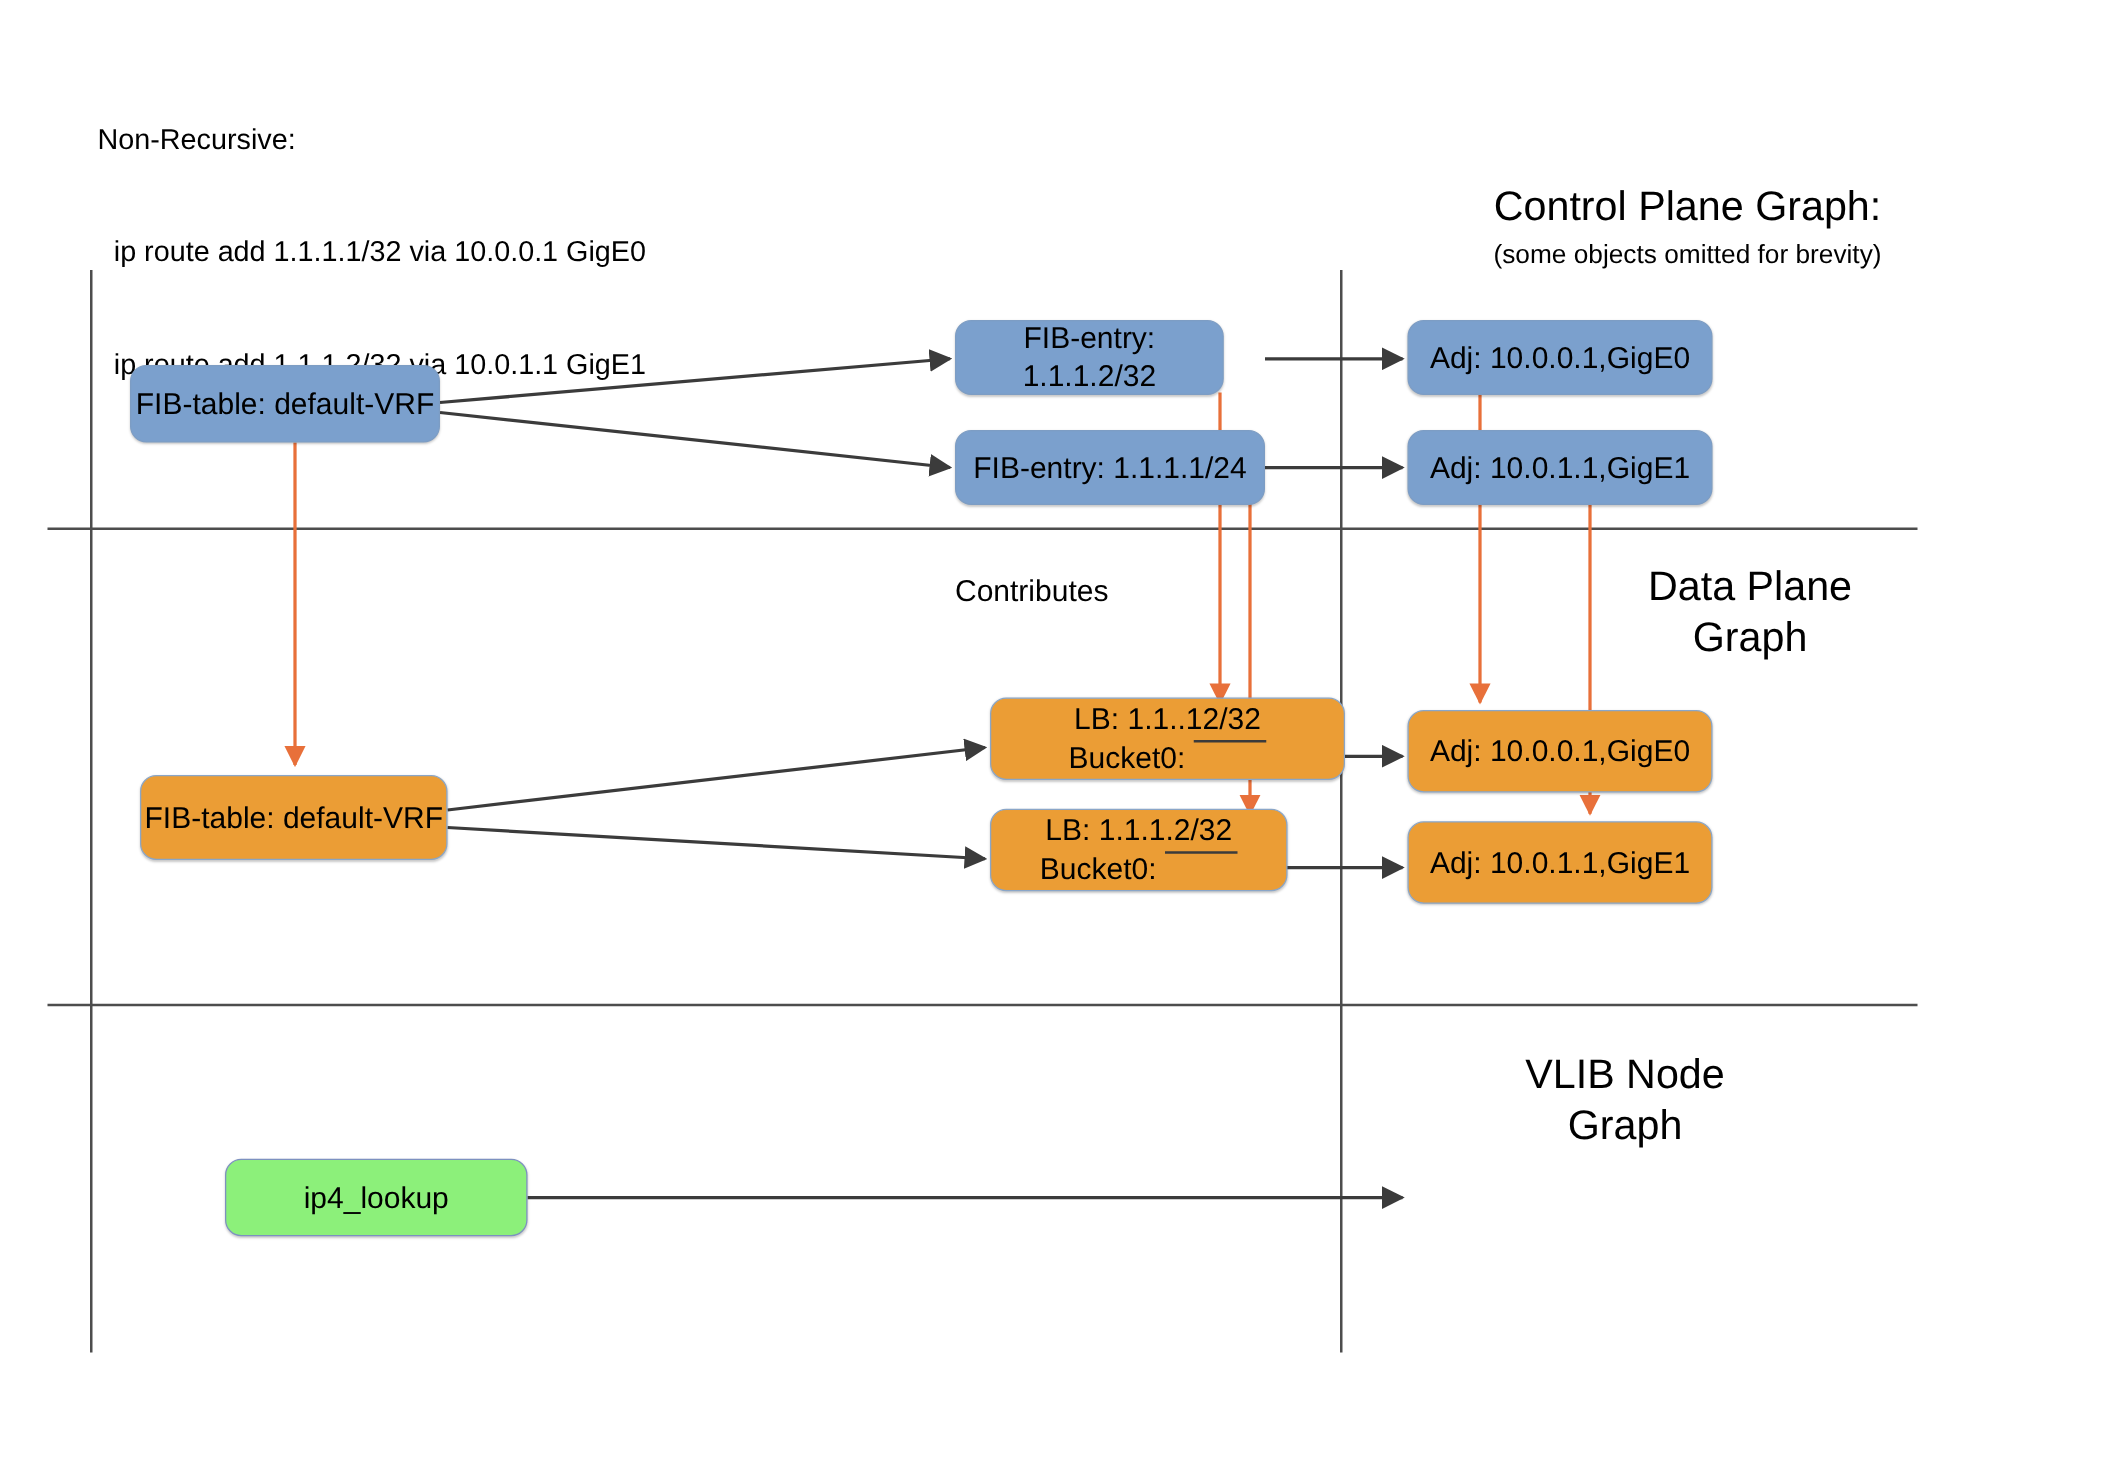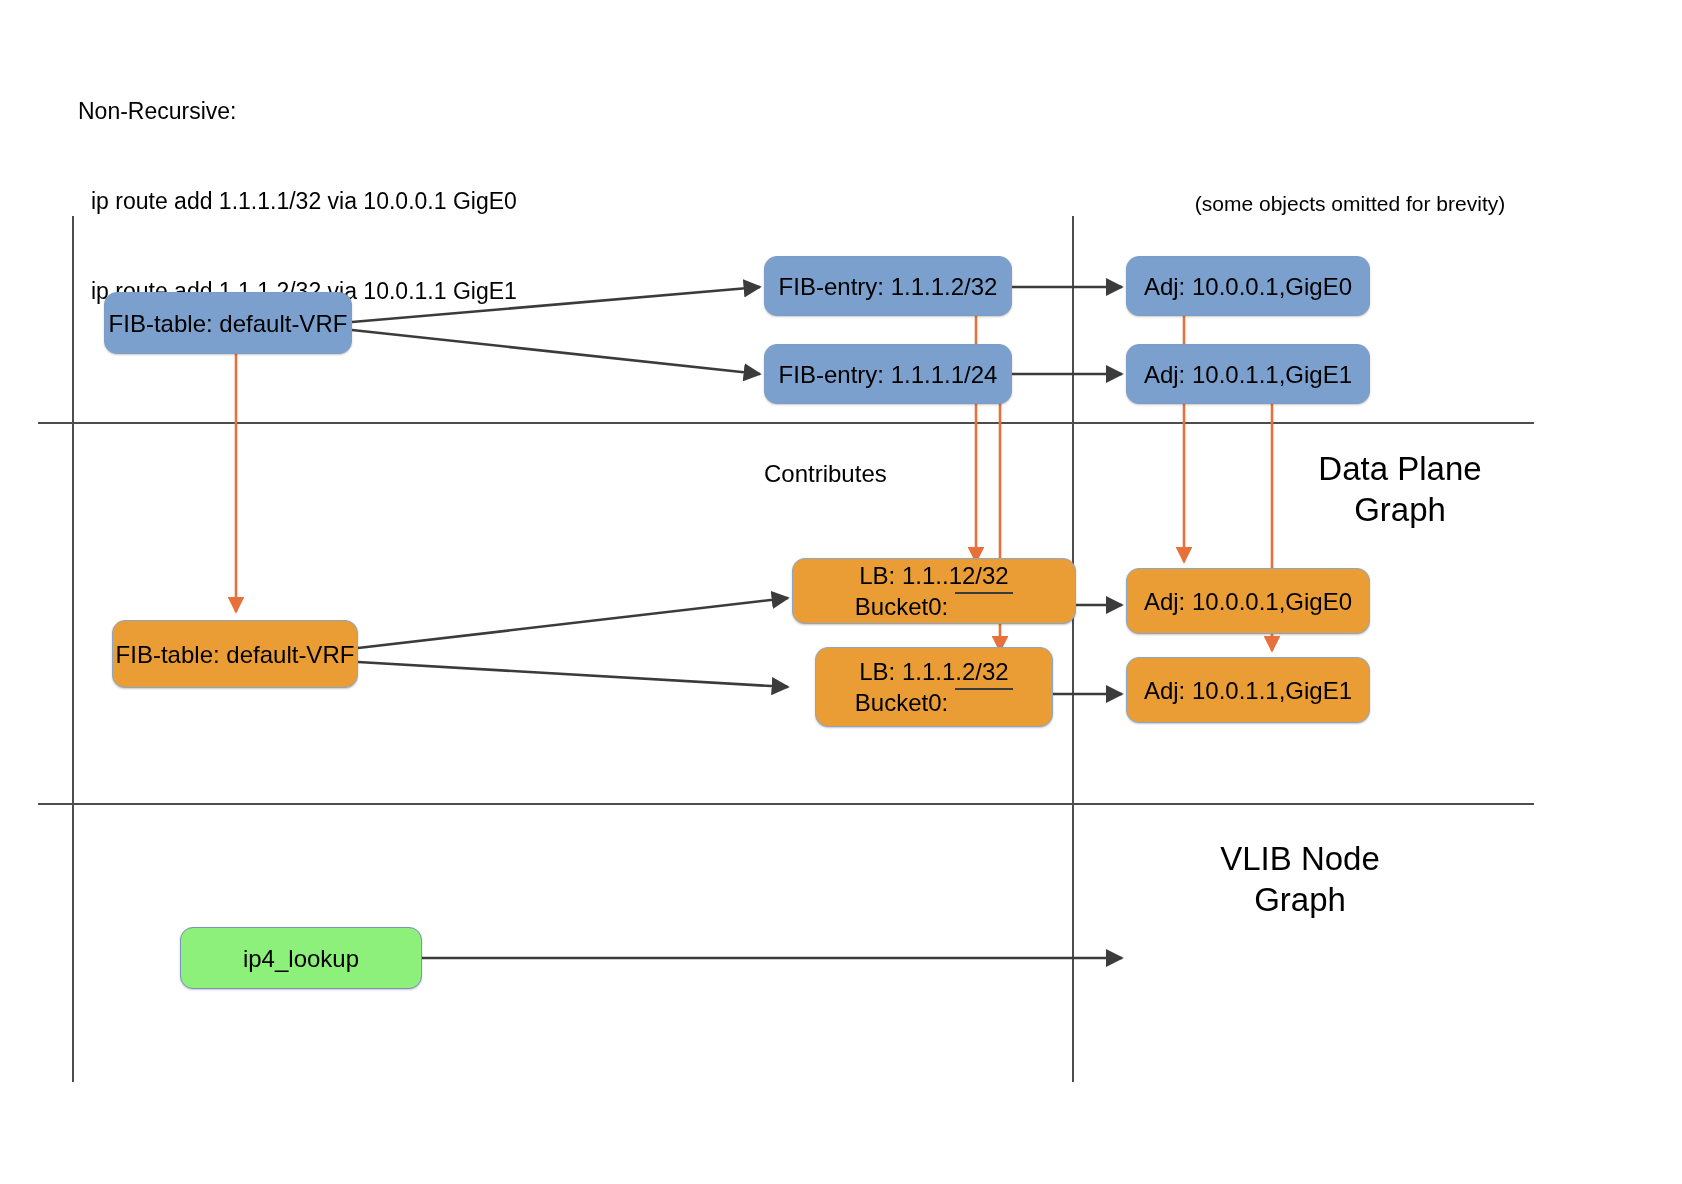--- a/index.html
+++ b/index.html
@@ -118,20 +118,21 @@
   <div class="rule-v" style="left:1072px; top:216px;  height:866px;"></div>
   <div class="rule-h" style="left:38px;  top:422px;  width:1496px;"></div>
   <div class="rule-h" style="left:38px;  top:803px;  width:1496px;"></div>
 
   <div class="note-block">
     <span class="note-line">Non-Recursive:</span>
     <span class="note-line note-indent">ip route add 1.1.1.1/32 via 10.0.0.1 GigE0</span>
     <span class="note-line note-indent">ip route add 1.1.1.2/32 via 10.0.1.1 GigE1</span>
   </div>
 
+  <div class="section-title" style="left:1140px; top:144px; width:420px;">Control Plane Graph:</div>
   <div class="section-sub" style="left:1140px; top:190px; width:420px;">(some objects omitted for brevity)</div>
 
   <div class="section-title" style="left:1240px; top:448px; width:320px;">Data Plane
 Graph</div>
 
   <div class="section-title" style="left:1140px; top:838px; width:320px;">VLIB Node
 Graph</div>
 
   <div class="inline-label" style="left:764px; top:460px;">Contributes</div>
 
@@ -173,21 +174,21 @@
       <path d="M 1184 314 L 1184 562"></path>
 
       <path d="M 1272 402 L 1272 651"></path>
     </g>
   </svg>
 
   <div class="node blue" style="left:104px; top:292px; width:248px; height:62px;">
     <span class="l1">FIB-table: default-VRF</span>
   </div>
 
-  <div class="node blue" style="left:764px; top:256px; width:248px; height:60px;">
+  <div class="node blue" style="left:764px; top:256px; width:215px; height:60px;">
     <span class="l1">FIB-entry: 1.1.1.2/32</span>
   </div>
 
   <div class="node blue" style="left:764px; top:344px; width:248px; height:60px;">
     <span class="l1">FIB-entry: 1.1.1.1/24</span>
   </div>
 
   <div class="node blue" style="left:1126px; top:256px; width:244px; height:60px;">
     <span class="l1">Adj: 10.0.0.1,GigE0</span>
   </div>
@@ -201,21 +202,21 @@
   </div>
 
   <div class="node orange" style="left:792px; top:558px; width:284px; height:66px;">
     <span class="l1">LB: 1.1..12/32</span>
     <span class="lb-bucket">
       <span>Bucket0:</span>
       <span class="stub"></span>
     </span>
   </div>
 
-  <div class="node orange" style="left:792px; top:647px; width:238px; height:80px;margin-left:23px;">
+  <div class="node orange" style="left:792px; top:647px; width:238px; height:66px;">
     <span class="l1">LB: 1.1.1.2/32</span>
     <span class="lb-bucket">
       <span>Bucket0:</span>
       <span class="stub"></span>
     </span>
   </div>
 
   <div class="node orange" style="left:1126px; top:568px; width:244px; height:66px;">
     <span class="l1">Adj: 10.0.0.1,GigE0</span>
   </div>

